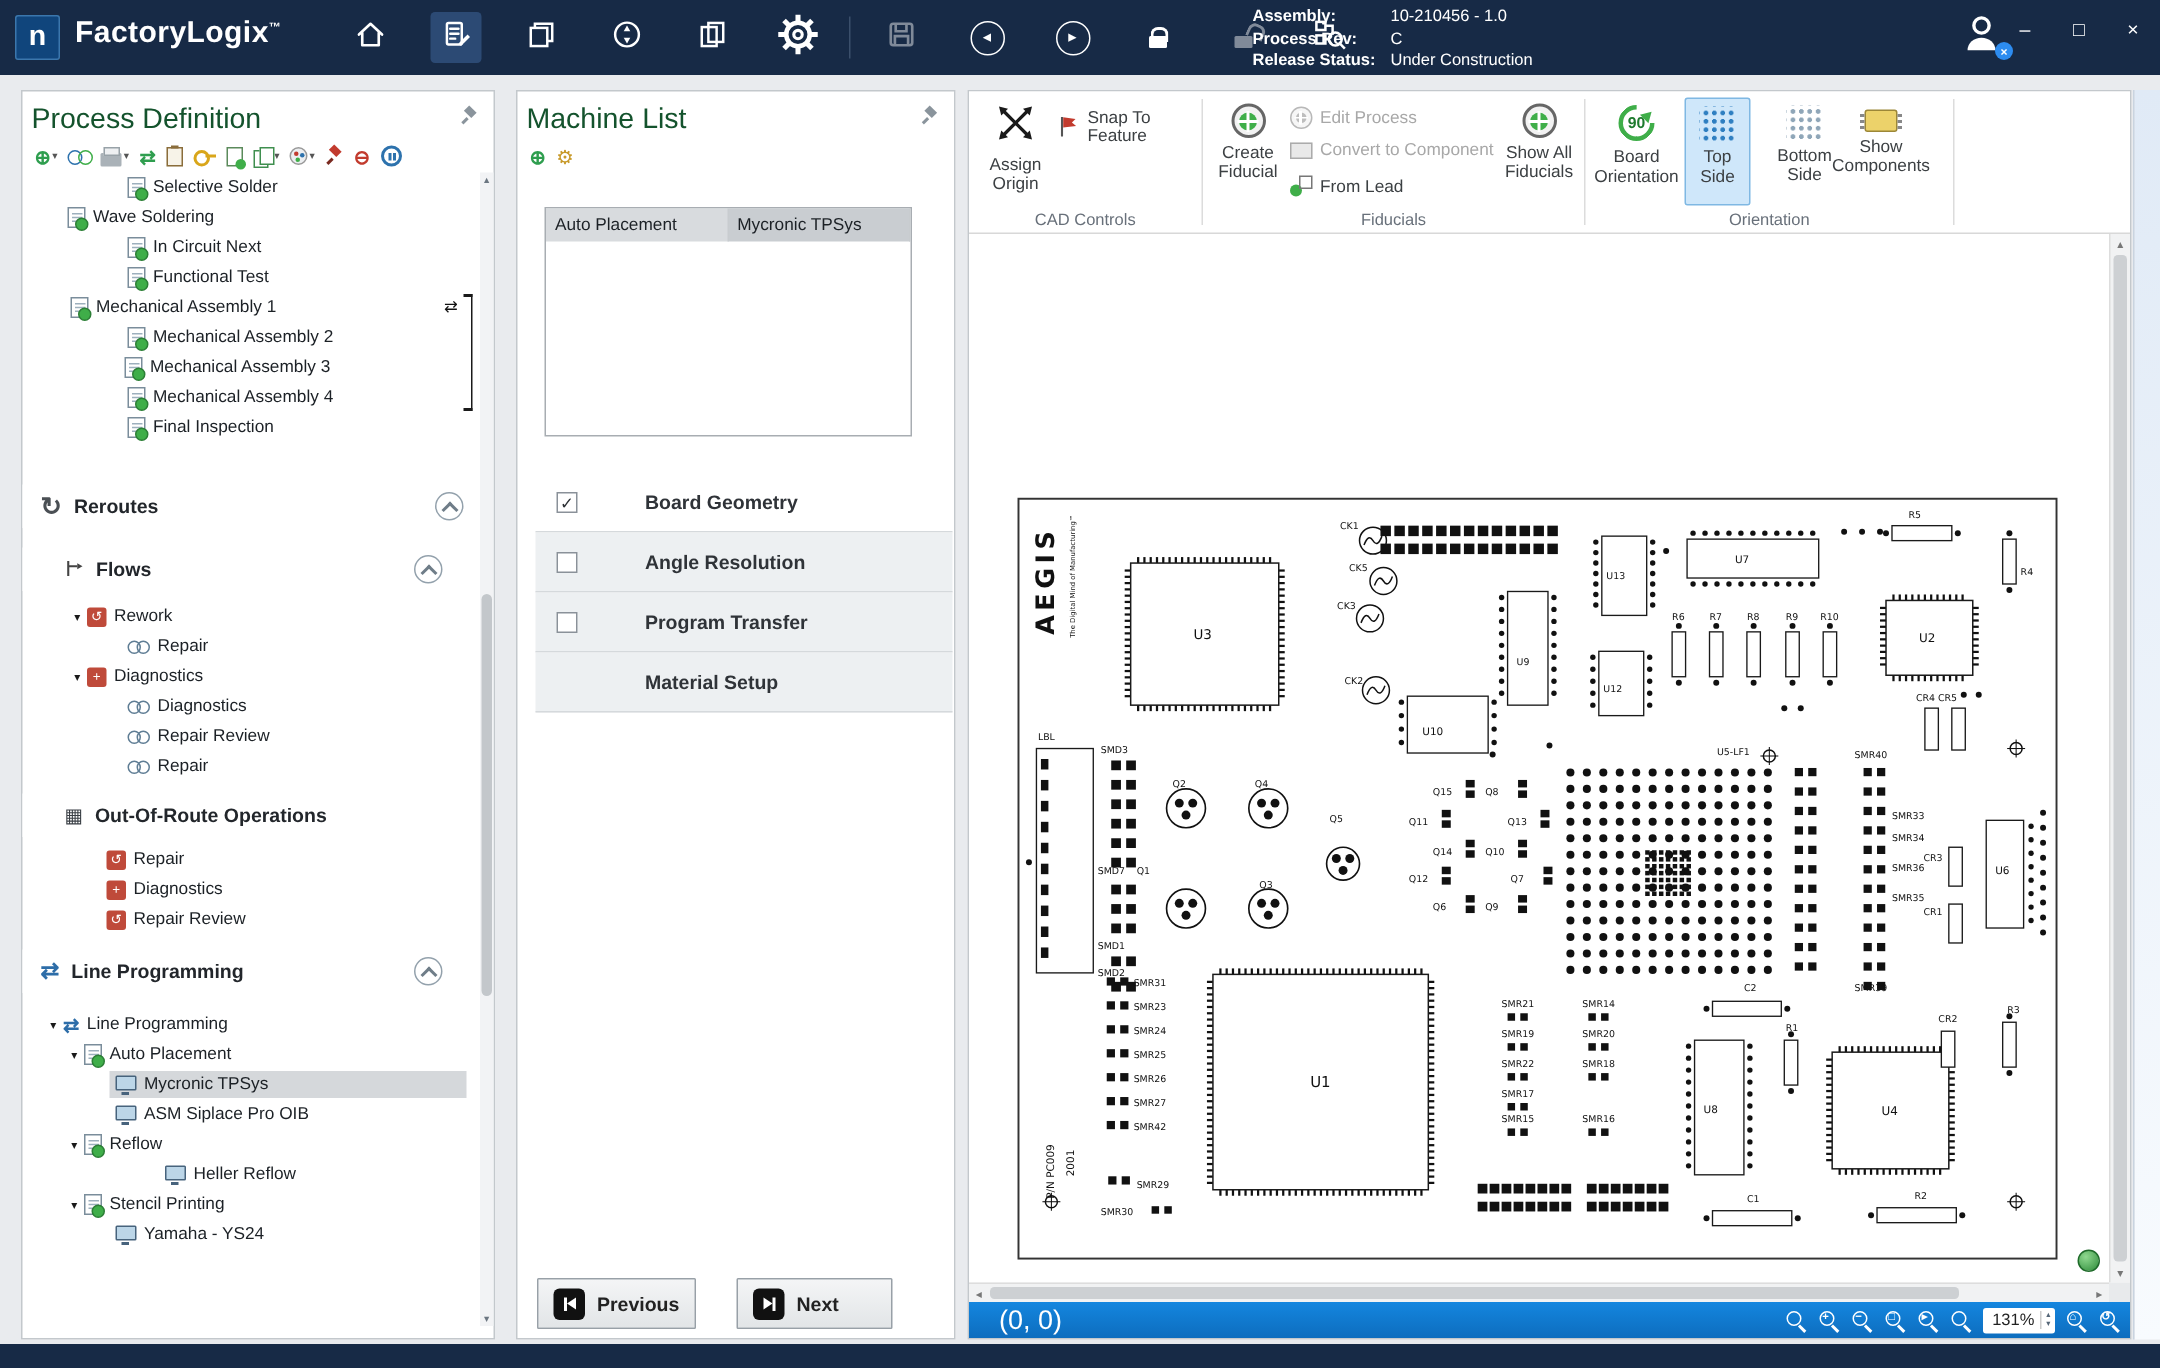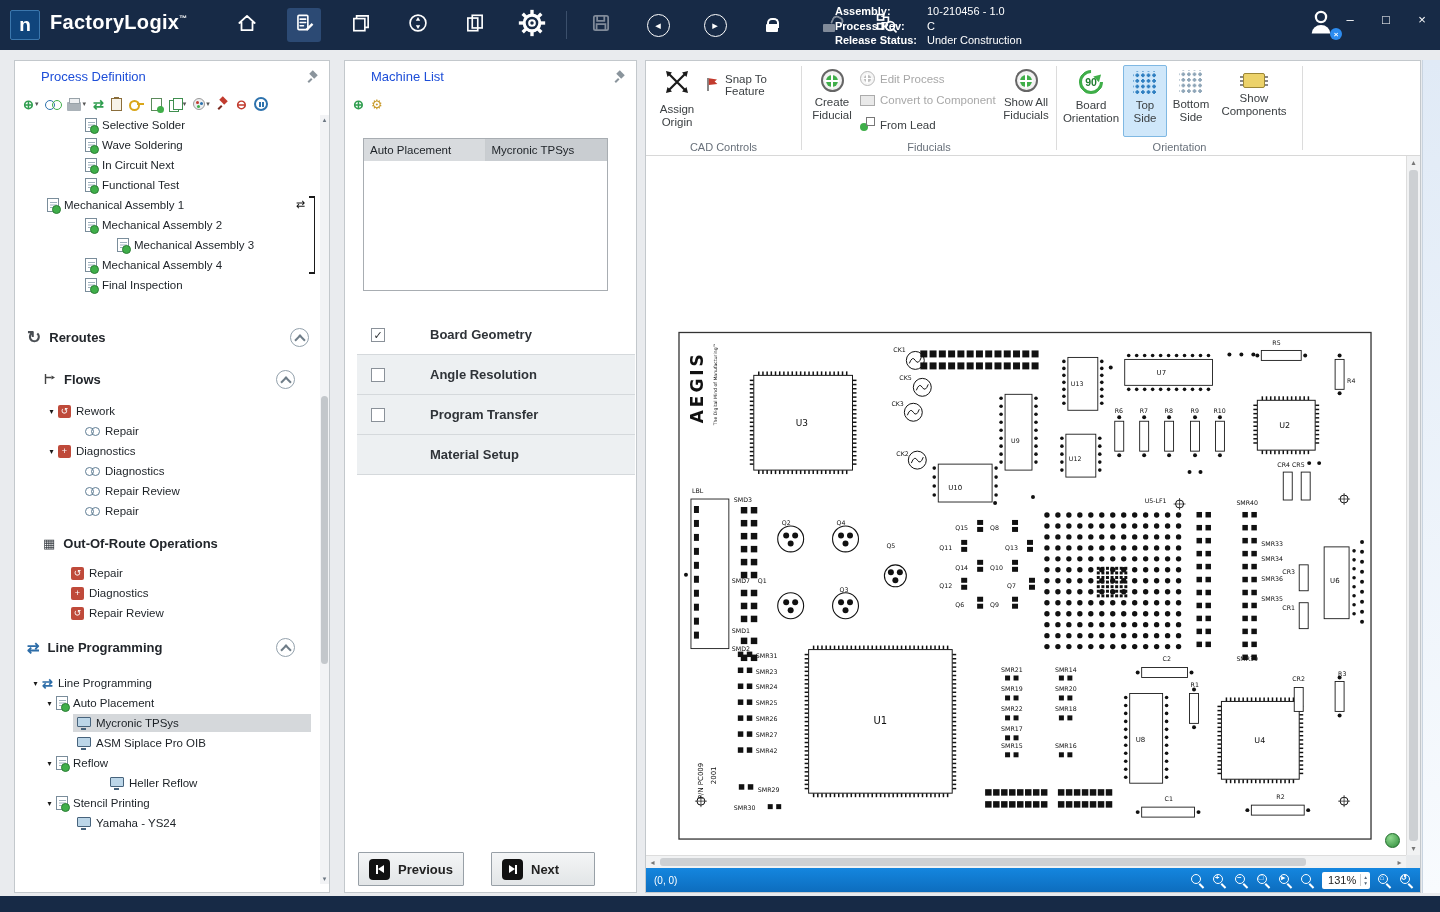--- a/index.html
+++ b/index.html
@@ -30,21 +30,21 @@
 .winbtn{width:20px;text-align:center;cursor:pointer}
 
 
 .workspace{position:absolute;top:50px;left:0;right:0;bottom:16px;background:#e9ebee}
 .panel{position:absolute;background:#fff;border:1px solid #c3c8cc}
 .panel-process{left:14px;top:10px;width:316px;bottom:3px}
 .panel-machine{left:344px;top:10px;width:293px;bottom:3px}
 .right-area{left:645px;top:10px;right:19px;bottom:3px;position:absolute;background:#fff;border:1px solid #c3c8cc}
 .collapsed-strip{position:absolute;right:0;top:10px;width:18px;bottom:3px;background:linear-gradient(180deg,#e0eaf6,#f8fbfe);border-left:1px solid #c9d4e0}
 
-.panel-title{position:absolute;left:26px;top:8px;font-size:13px;color:#1d4ed8}
+.panel-title{position:absolute;left:6px;top:8px;font-size:19px;color:#14532d}
 .pin{position:absolute;right:9px;top:10px;width:12px;height:12px;cursor:pointer}
 .pin::before{content:"";position:absolute;left:2px;top:1px;width:7px;height:5px;background:#8a949c;transform:rotate(45deg)}
 .pin::after{content:"";position:absolute;left:1px;top:7px;width:2px;height:5px;background:#8a949c;transform:rotate(45deg)}
 
 
 .minibar{position:absolute;left:8px;top:34px;height:18px;display:flex;align-items:center}
 .mini{height:18px;display:inline-flex;align-items:center;gap:1px;margin-right:7px;cursor:pointer}
 .g{color:#2f9e4f;font-weight:bold;font-size:13px;line-height:1}
 .r{color:#c23b2e;font-weight:bold;font-size:13px;line-height:1}
 .car{font-size:7px;color:#555}
@@ -161,21 +161,21 @@
 #pcb-svg text{font-family:"DejaVu Sans",sans-serif}
 .vscroll{position:absolute;right:0;top:95px;bottom:37px;width:14px;background:#f1f2f3;border-left:1px solid #ddd}
 .vscroll .thumb{position:absolute;left:2px;right:2px;top:14px;bottom:14px;background:#cdd0d3;border-radius:3px}
 .vscroll .a{position:absolute;left:0;right:0;text-align:center;font-size:8px;color:#777;cursor:pointer}
 .hscroll{position:absolute;left:0;right:14px;bottom:24px;height:13px;background:#f1f2f3;border-top:1px solid #ddd}
 .hscroll .thumb{position:absolute;top:2px;bottom:2px;left:14px;right:100px;background:#cdd0d3;border-radius:3px}
 .hscroll .a{position:absolute;top:0;bottom:0;width:13px;display:flex;align-items:center;justify-content:center;font-size:8px;color:#777;cursor:pointer}
 .corner{position:absolute;right:0;bottom:24px;width:14px;height:13px;background:#e8eaec}
 .greenball{position:absolute;right:20px;bottom:44px;width:15px;height:15px;border-radius:50%;background:radial-gradient(circle at 35% 30%,#8fd98f,#2e8b3a);border:1px solid #1f6b2a;cursor:pointer}
 .statusbar{position:absolute;left:0;right:0;bottom:0;height:24px;background:linear-gradient(#1486df,#0d6dbe);display:flex;align-items:center;color:#fff}
-.coords{margin-left:8px;font-size:10px}
+.coords{margin-left:20px;font-size:18px}
 .sb-right{position:absolute;right:6px;display:flex;align-items:center;gap:7px}
 .mg{width:15px;height:15px;position:relative;display:inline-block;cursor:pointer}
 .mg::before{content:"";position:absolute;left:1px;top:1px;width:8px;height:8px;border:1.6px solid #fff;border-radius:50%}
 .mg::after{content:"";position:absolute;left:10px;top:10px;width:6px;height:1.8px;background:#fff;transform:rotate(45deg);transform-origin:0 0}
 .mg i{position:absolute;left:1.5px;top:1.5px;width:7px;text-align:center;font-style:normal;font-size:7.5px;color:#fff;font-weight:bold;line-height:8px}
 .zoombox{height:17px;background:#fff;border-radius:2px;display:flex;align-items:center;padding:0 3px 0 6px;gap:4px;font-size:11px;color:#222;cursor:pointer}
 .spin{display:flex;flex-direction:column;font-size:5.5px;color:#567;line-height:1.1;border-left:1px solid #ccc;padding-left:3px}
 </style>
 </head>
 <body>
@@ -355,41 +355,41 @@
         <span class="mini">
             <span class="holdic"></span>
           </span>
       </div>
 
       <div style="position:absolute;top:54px;left:0;right:12px">
         <div class="trow" style="padding-left:70px">
             <span class="ic-op"></span>
             <span class="lab">Selective Solder</span>
           </div>
-        <div class="trow" style="padding-left:70px">
+        <div class="trow" style="padding-left:30px">
             <span class="ic-op"></span>
             <span class="lab">Wave Soldering</span>
           </div>
         <div class="trow" style="padding-left:70px">
             <span class="ic-op"></span>
             <span class="lab">In Circuit Next</span>
           </div>
         <div class="trow" style="padding-left:70px">
             <span class="ic-op"></span>
             <span class="lab">Functional Test</span>
           </div>
         <div class="trow" style="padding-left:32px">
             <span class="ic-op"></span>
             <span class="lab">Mechanical Assembly 1</span>
           </div>
         <div class="trow" style="padding-left:70px">
             <span class="ic-op"></span>
             <span class="lab">Mechanical Assembly 2</span>
           </div>
-        <div class="trow" style="padding-left:102px">
+        <div class="trow" style="padding-left:68px">
             <span class="ic-op"></span>
             <span class="lab">Mechanical Assembly 3</span>
           </div>
         <div class="trow" style="padding-left:70px">
             <span class="ic-op"></span>
             <span class="lab">Mechanical Assembly 4</span>
           </div>
         <div class="trow" style="padding-left:70px">
             <span class="ic-op"></span>
             <span class="lab">Final Inspection</span>
@@ -646,21 +646,21 @@
           <div class="rbig" style="left:6px;top:8px;width:56px">
             <span class="bo-ic">
                 <b>90</b>
               </span>
             <span class="rlabel">Board Orientation</span>
           </div>
           <div class="rbig selected" style="left:66px;top:4px;width:44px;height:72px;padding-top:5px">
             <span class="ts-ic"></span>
             <span class="rlabel">Top Side</span>
           </div>
-          <div class="rbig" style="left:112px;top:4px;width:44px;height:72px;padding-top:5px">
+          <div class="rbig" style="left:124px;top:4px;width:44px;height:72px;padding-top:5px">
             <span class="bs-ic"></span>
             <span class="rlabel">Bottom Side</span>
           </div>
           <div class="rbig" style="left:164px;top:8px;width:66px">
             <span class="sc-ic"></span>
             <span class="rlabel">Show Components</span>
           </div>
           <div class="gtitle">Orientation</div>
         </div>
         <div class="rsep" style="left:656px"></div>

